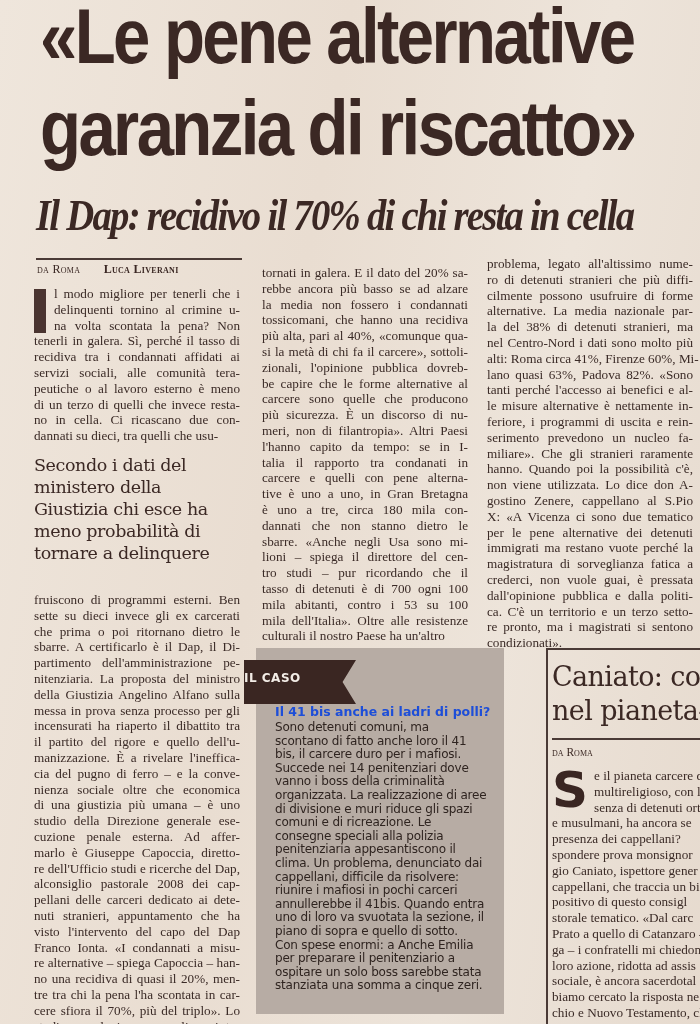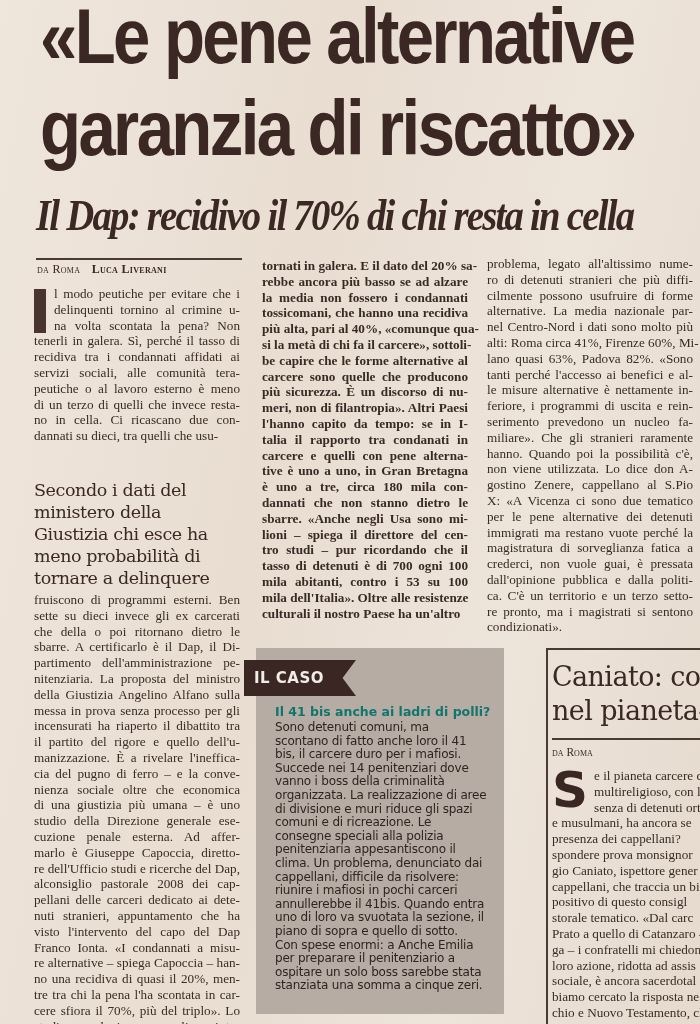--- a/index.html
+++ b/index.html
@@ -37,56 +37,56 @@
     transform: scaleX(0.88);
     transform-origin: left top;
   }
   .rule { position: absolute; height: 1.5px; background: #4a3a36; }
   .byline {
     position: absolute; left: 37px; top: 262px;
     font-family: "Liberation Serif", serif;
     font-size: 12px; color: #3b2824; letter-spacing: 0.3px;
     font-variant: small-caps;
   }
-  .byline .author { font-weight: bold; margin-left: 8px; }
+  .byline .author { font-weight: bold; margin-left: 20px; }
   .col {
     position: absolute;
     font-family: "Liberation Serif", serif;
     font-size: 13.2px;
     line-height: 15.8px;
     text-align: justify;
     hyphens: manual;
     color: #3a2a26;
   }
   .dropcap-I {
     float: left; width: 12px; height: 44px; background: #4a3430;
     margin: 3px 8px 0 0;
   }
   .pull {
-    position: absolute; left: 34px; top: 479px; width: 205px;
+    position: absolute; left: 34px; top: 454px; width: 205px;
     font-family: "DejaVu Serif", serif;
     font-size: 17.5px; line-height: 22px; color: #3b2824;
     letter-spacing: -0.4px;
   }
   .caso-box {
     position: absolute; left: 256px; top: 648px; width: 248px; height: 366px;
     background: #b7aca4;
   }
   .caso-tag {
-    position: absolute; left: 244px; top: 660px; height: 36px; width: 112px;
+    position: absolute; left: 244px; top: 660px; height: 44px; width: 112px;
     background: #3a2622;
     clip-path: polygon(0 0, 100% 0, 88% 50%, 100% 100%, 0 100%);
     color: #f2ece6;
     font-family: "DejaVu Sans", sans-serif; font-weight: bold;
-    font-size: 15px; line-height: 36px; padding-left: 10px; letter-spacing: 0.5px;
+    font-size: 12px; line-height: 36px; padding-left: 0; letter-spacing: 0.5px;
   }
   .caso-title {
     position: absolute; left: 275px; top: 704px; width: 226px;
     font-family: "DejaVu Sans", sans-serif; font-weight: bold;
-    font-size: 12.5px; color: #0f766e;
+    font-size: 12.5px; color: #1d4ed8;
   }
   .caso-body {
     position: absolute; left: 275px; top: 721px; width: 228px;
     font-family: "DejaVu Sans", sans-serif;
     font-size: 12px; line-height: 13.6px; color: #2f2420;
     letter-spacing: -0.2px;
   }
   .side-box {
     position: absolute; left: 546px; top: 648px; width: 160px; height: 380px;
     border-left: 2px solid #4a3a36; border-top: 2px solid #4a3a36;
@@ -130,39 +130,39 @@
   <div class="rule" style="left:36px; top:258px; width:206px;"></div>
 
   <div class="byline">
     <span>da Roma</span>
     <span class="author">Luca Liverani</span>
   </div>
 
   <div class="col" style="left:34px; top:286px; width:206px;">
     <div class="dropcap-I"></div>
     <div id="col1-intro">
-        <span class="line">l modo peutiche per evitare che i</span>
+        <span class="line">l modo migliore per tenerli che i</span>
         <span class="line">delinquenti tornino al crimine u-</span>
         <span class="line">na volta scontata la pena? Non</span>
         <span class="line">tenerli in galera. Sì, perché il tasso di</span>
         <span class="line">recidiva tra i condannati affidati ai</span>
         <span class="line">servizi sociali, alle comunità tera-</span>
         <span class="line">peutiche o al lavoro esterno è meno</span>
         <span class="line">di un terzo di quelli che invece resta-</span>
         <span class="line">no in cella. Ci ricascano due con-</span>
         <span class="line last">dannati su dieci, tra quelli che usu-</span>
       </div>
   </div>
 
   <div class="pull">Secondo i dati del ministero della Giustizia chi esce ha meno probabilità di tornare a delinquere</div>
 
   <div class="col" id="col1-rest" style="left:34px; top:592px; width:206px;">
       <span class="line">fruiscono di programmi esterni. Ben</span>
       <span class="line">sette su dieci invece gli ex carcerati</span>
-      <span class="line">che della o poi ritornano dietro le</span>
+      <span class="line">che prima o poi ritornano dietro le</span>
       <span class="line">sbarre. A certificarlo è il Dap, il Di-</span>
       <span class="line">partimento dell'amministrazione pe-</span>
       <span class="line">nitenziaria. La proposta del ministro</span>
       <span class="line">della Giustizia Angelino Alfano sulla</span>
       <span class="line">messa in prova senza processo per gli</span>
       <span class="line">incensurati ha riaperto il dibattito tra</span>
       <span class="line">il partito del rigore e quello dell'u-</span>
       <span class="line">manizzazione. È a rivelare l'inefficа-</span>
       <span class="line">cia del pugno di ferro – e la conve-</span>
       <span class="line">nienza sociale oltre che economica</span>
@@ -176,27 +176,28 @@
       <span class="line">nuti stranieri, appuntamento che ha</span>
       <span class="line">visto l'intervento del capo del Dap</span>
       <span class="line">Franco Ionta. «I condannati a misu-</span>
       <span class="line">re alternative – spiega Capoccia – han-</span>
       <span class="line">no una recidiva di quasi il 20%, men-</span>
       <span class="line">tre tra chi la pena l'ha scontata in car-</span>
       <span class="line">cere sfiora il 70%, più del triplo». Lo</span>
       <span class="line">studio prende in esame gli anni tra</span>
     </div>
 
-  <div class="col" id="col2" style="left:262px; top:258px; width:206px;font-weight:bold;">
+  <div class="col" id="col2" style="left:262px; top:265px; width:206px;">
       <span class="line">tornati in galera. E il dato del 20% sa-</span>
       <span class="line">rebbe ancora più basso se ad alzare</span>
       <span class="line">la media non fossero i condannati</span>
       <span class="line">tossicomani, che hanno una recidiva</span>
       <span class="line">più alta, pari al 40%, «comunque qua-</span>
       <span class="line">si la metà di chi fa il carcere», sottoli-</span>
+      <span class="line">zionali, l'opinione pubblica dovreb-</span>
       <span class="line">be capire che le forme alternative al</span>
       <span class="line">carcere sono quelle che producono</span>
       <span class="line">più sicurezza. È un discorso di nu-</span>
       <span class="line">meri, non di filantropia». Altri Paesi</span>
       <span class="line">l'hanno capito da tempo: se in I-</span>
       <span class="line">talia il rapporto tra condanati in</span>
       <span class="line">carcere e quelli con pene alterna-</span>
       <span class="line">tive è uno a uno, in Gran Bretagna</span>
       <span class="line">è uno a tre, circa 180 mila con-</span>
       <span class="line">dannati che non stanno dietro le</span>
@@ -207,20 +208,21 @@
       <span class="line">mila abitanti, contro i 53 su 100</span>
       <span class="line">mila dell'Italia». Oltre alle resistenze</span>
       <span class="line last">culturali il nostro Paese ha un'altro</span>
     </div>
 
   <div class="col" id="col3" style="left:487px; top:256px; width:206px;">
       <span class="line">problema, legato all'altissimo nume-</span>
       <span class="line">ro di detenuti stranieri che più diffi-</span>
       <span class="line">cilmente possono usufruire di forme</span>
       <span class="line">alternative. La media nazionale par-</span>
+      <span class="line">la del 38% di detenuti stranieri, ma</span>
       <span class="line">nel Centro-Nord i dati sono molto più</span>
       <span class="line">alti: Roma circa 41%, Firenze 60%, Mi-</span>
       <span class="line">lano quasi 63%, Padova 82%. «Sono</span>
       <span class="line">tanti perché l'accesso ai benefici e al-</span>
       <span class="line">le misure alternative è nettamente in-</span>
       <span class="line">feriore, i programmi di uscita e rein-</span>
       <span class="line">serimento prevedono un nucleo fa-</span>
       <span class="line">miliare». Che gli stranieri raramente</span>
       <span class="line">hanno. Quando poi la possibilità c'è,</span>
       <span class="line">non viene utilizzata. Lo dice don A-</span>

